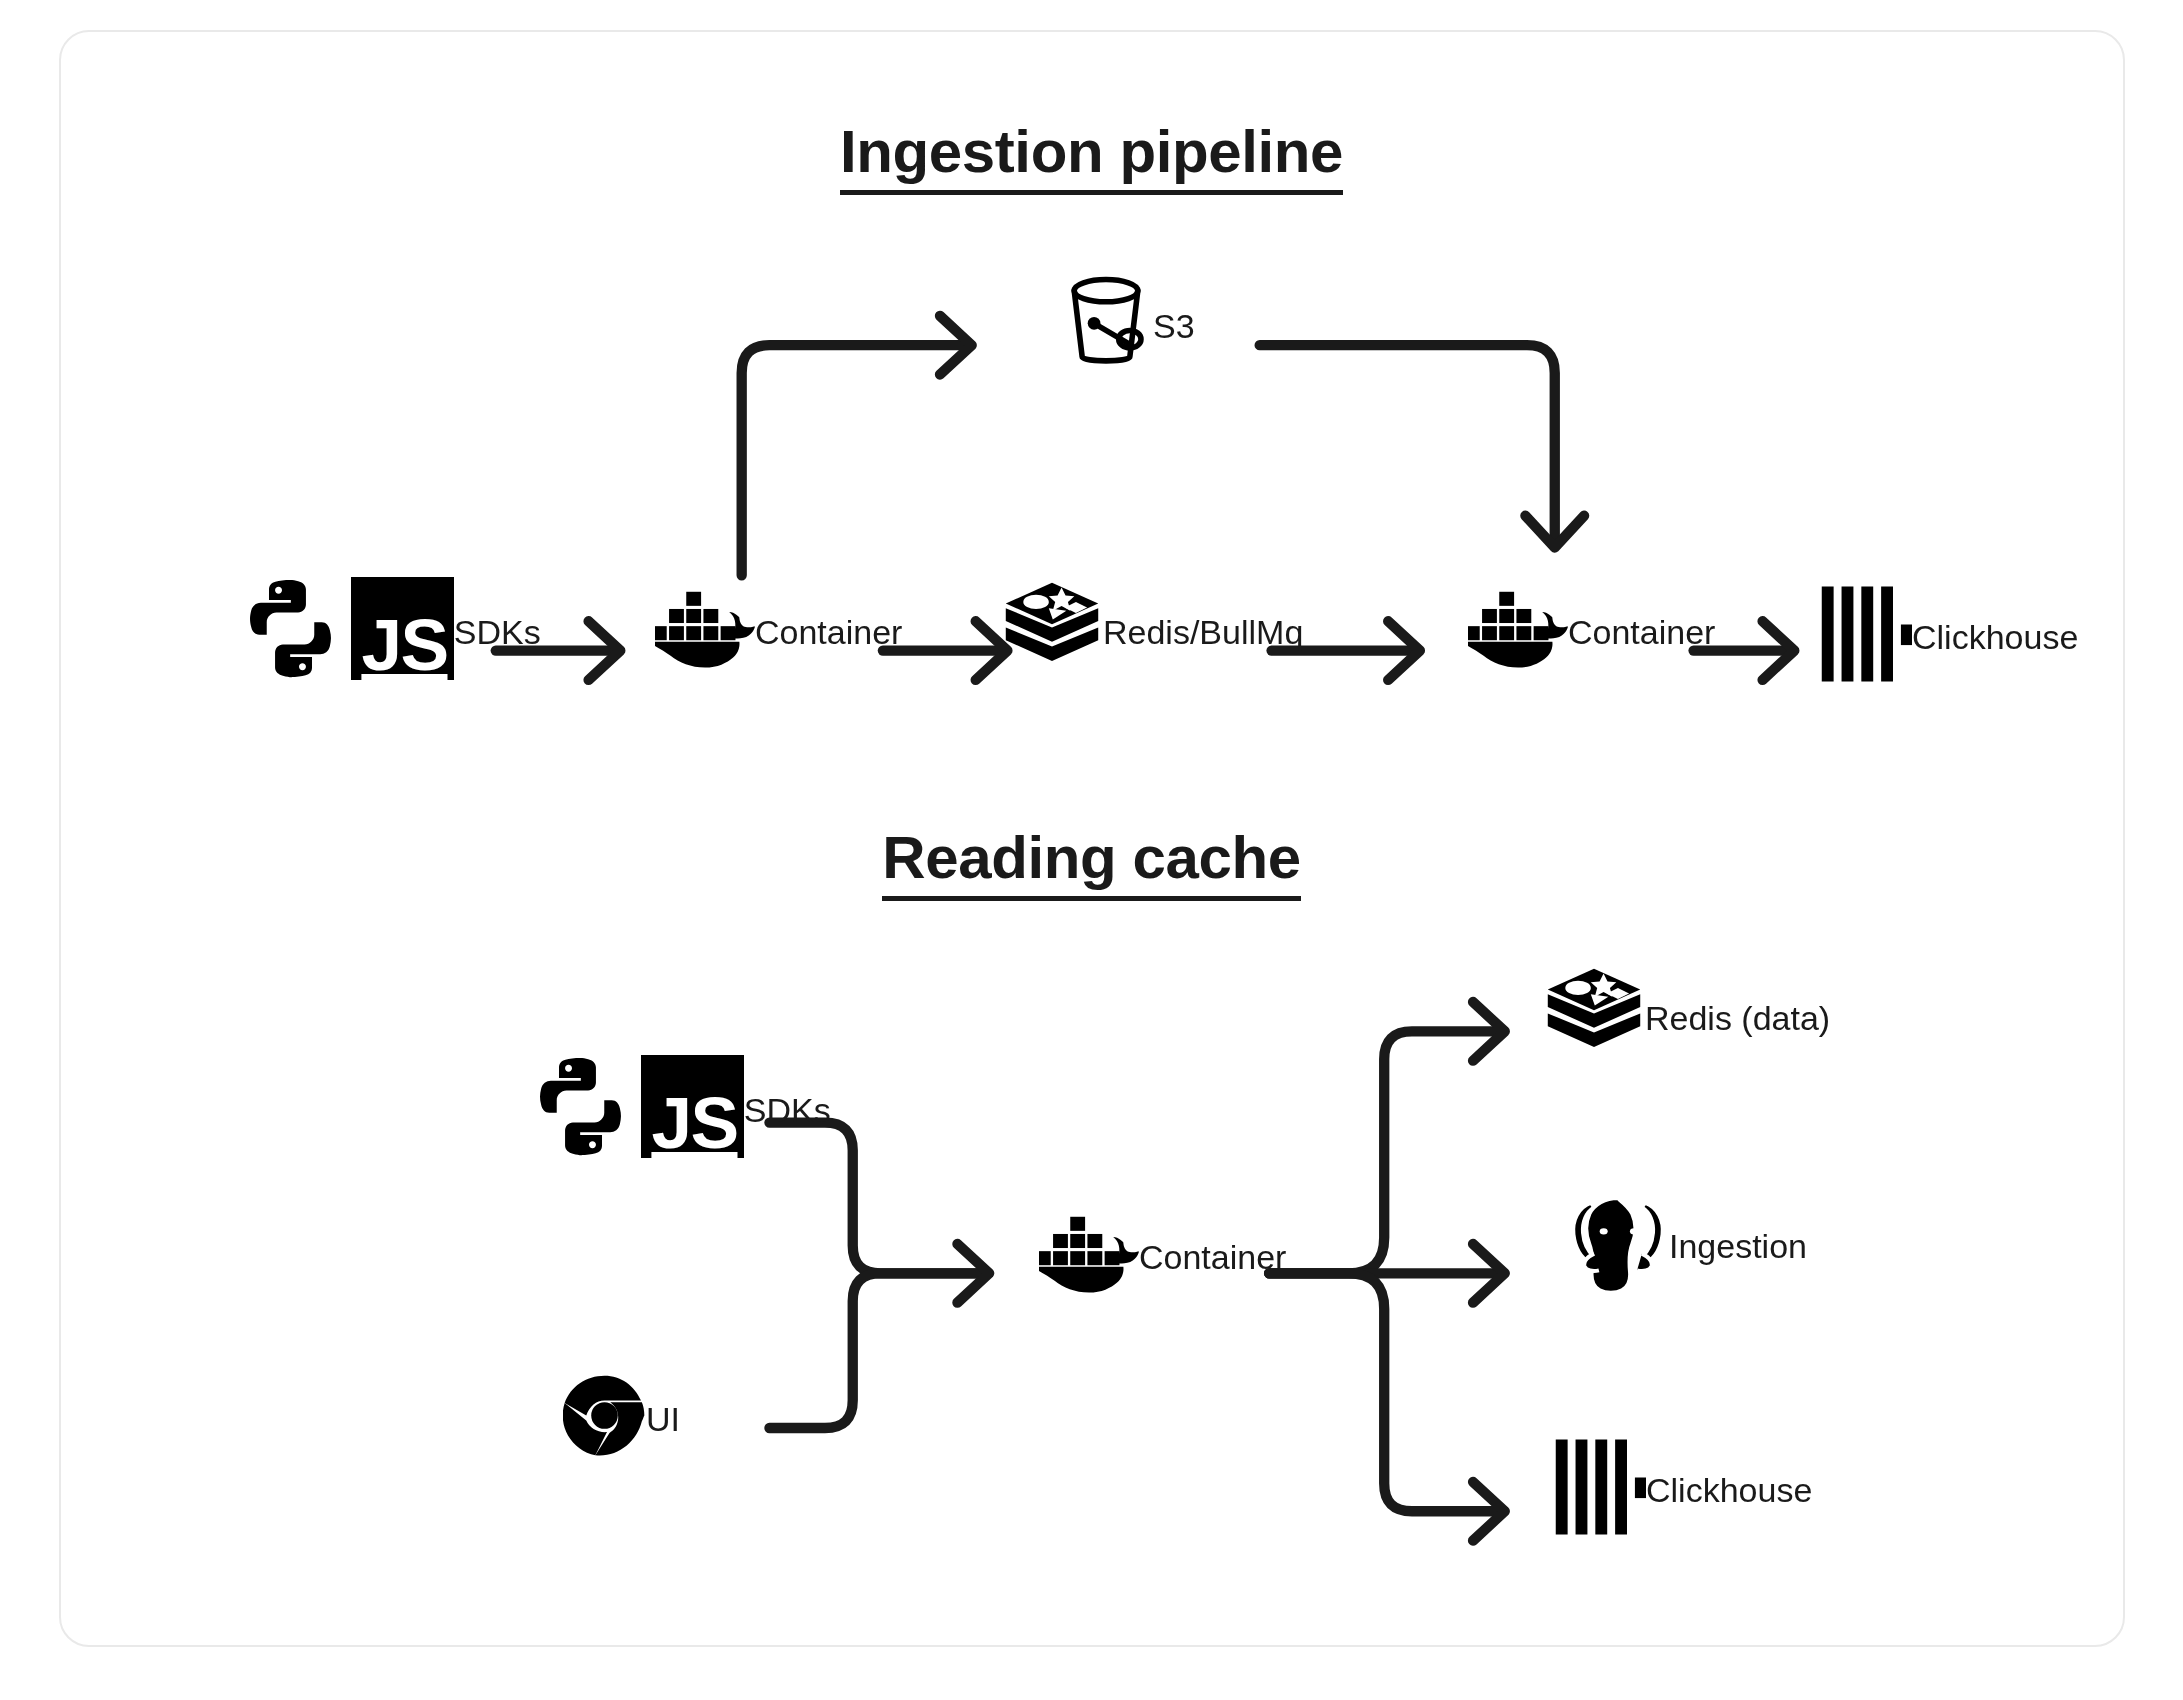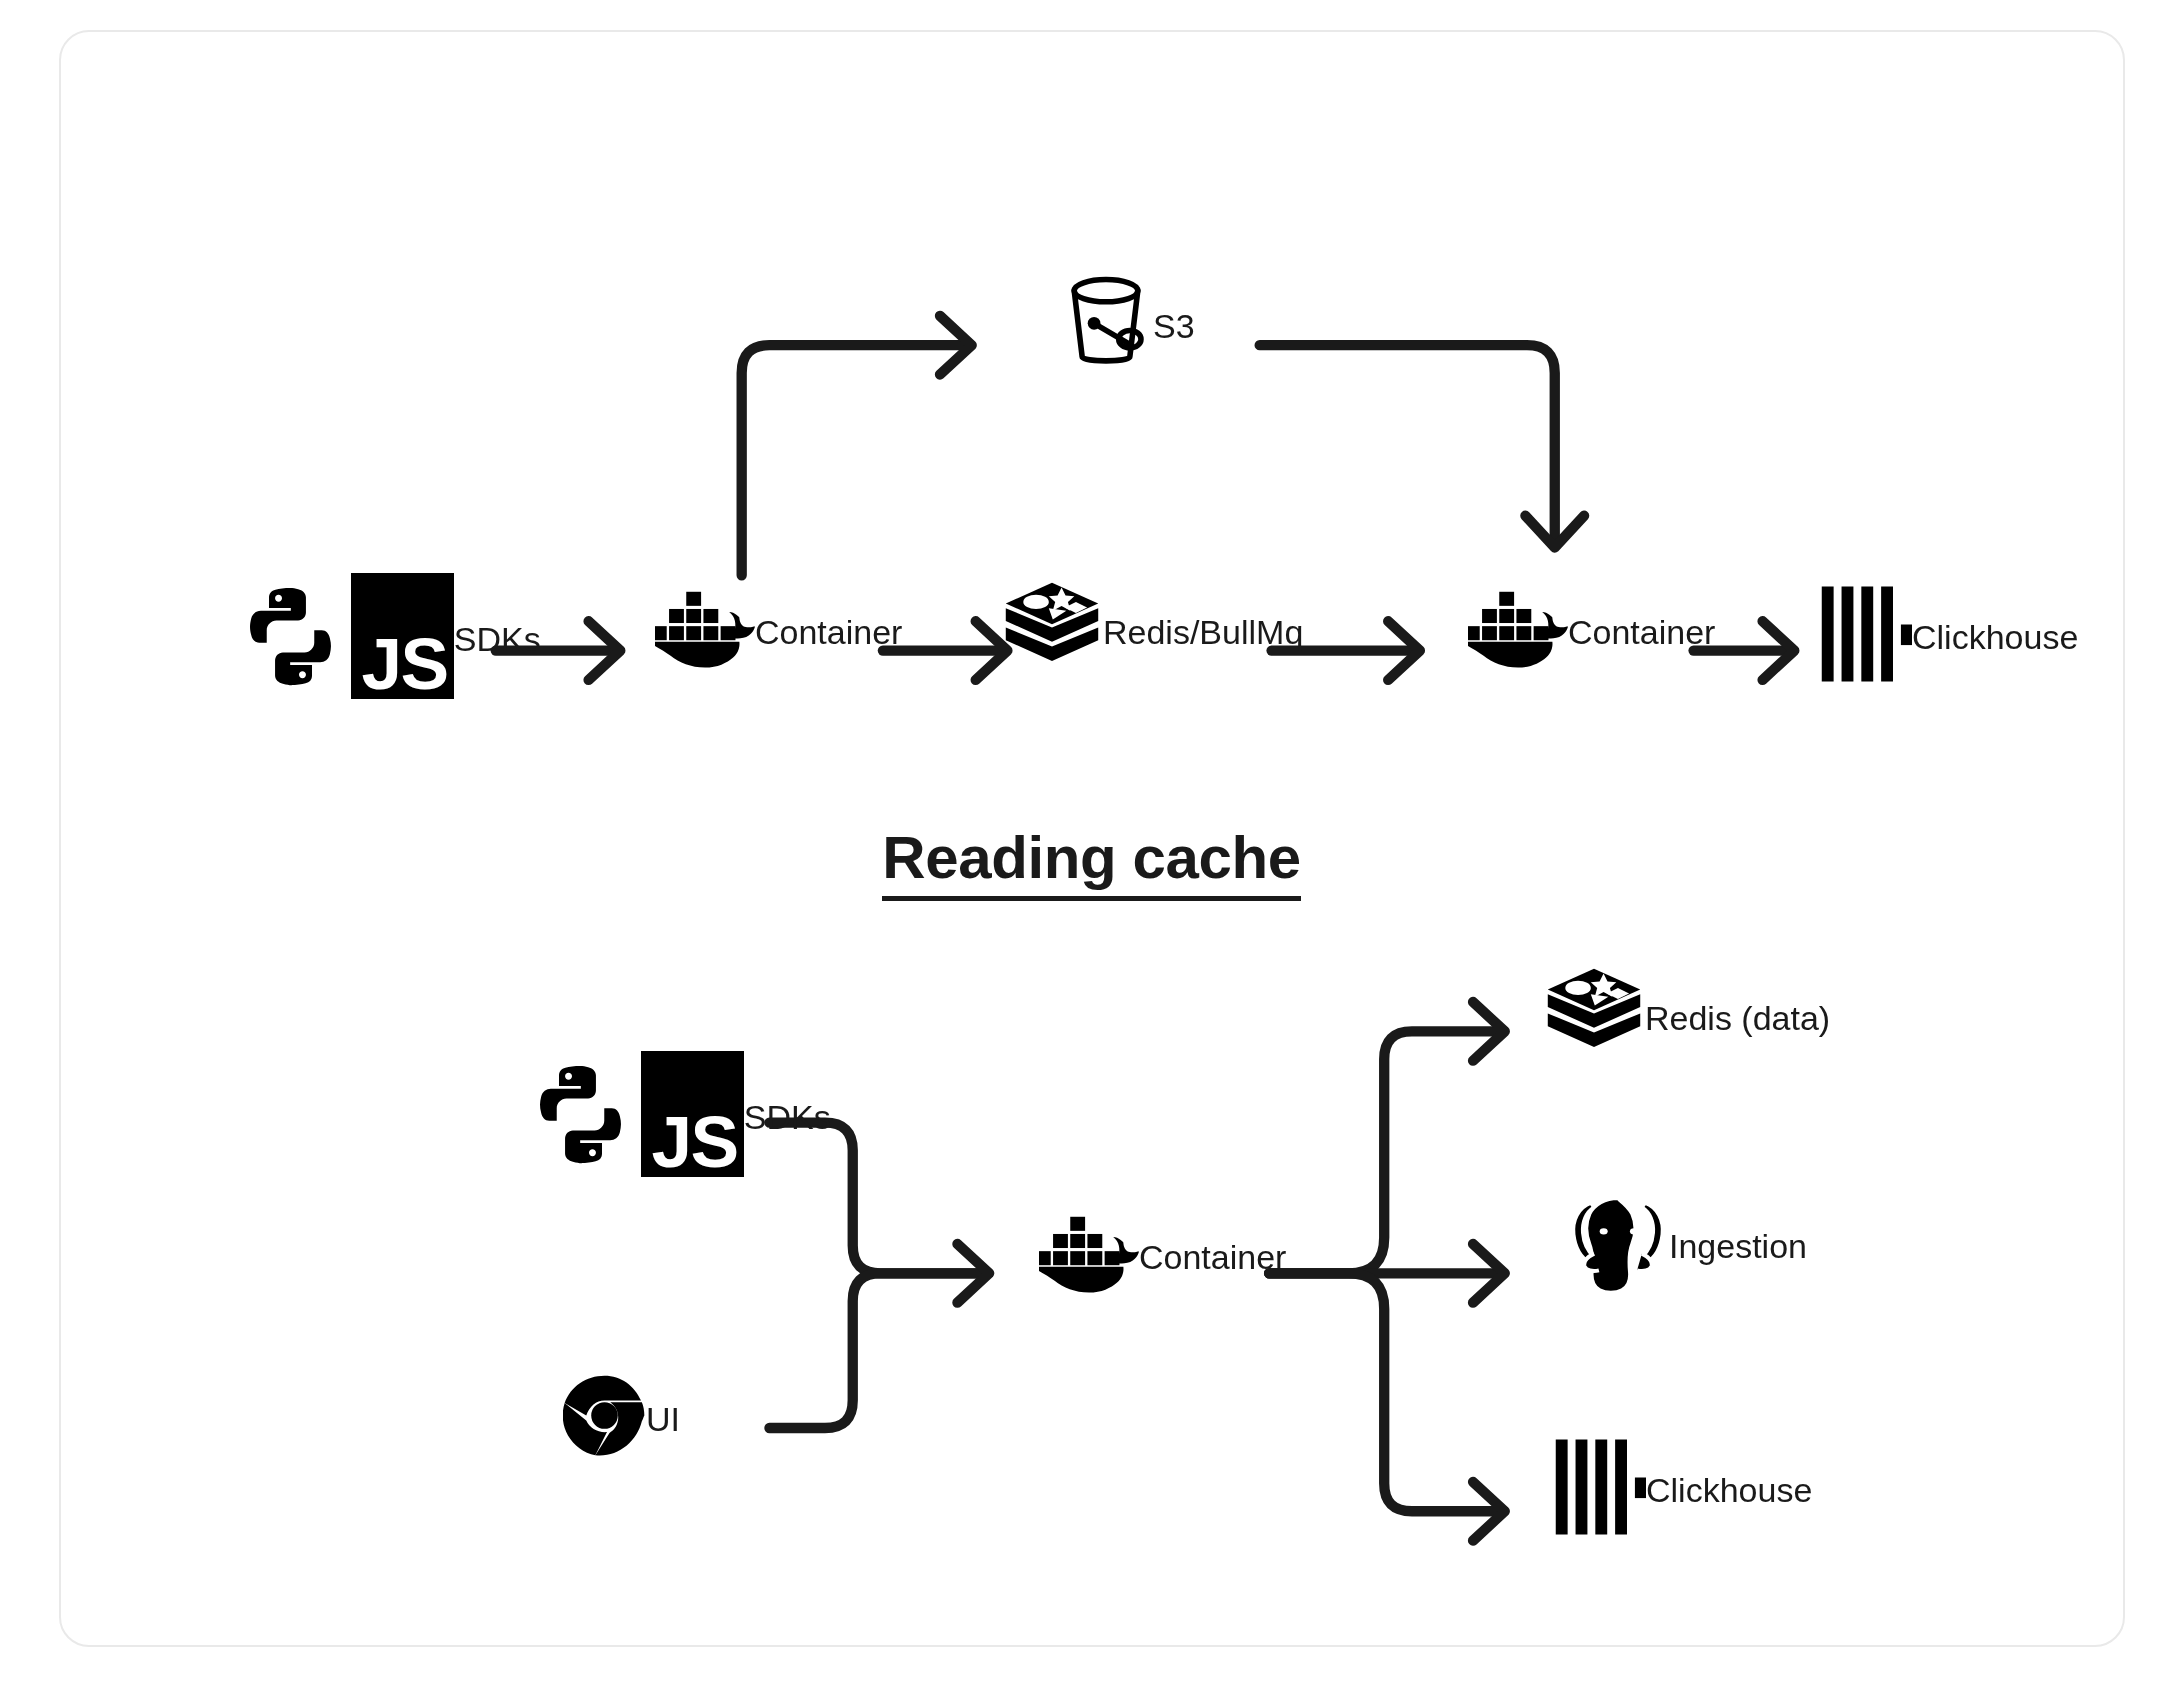--- a/index.html
+++ b/index.html
@@ -63,40 +63,44 @@
   }
   .svg-layer {
     position: absolute;
     left: 0; top: 0;
     width: 2183px;
     height: 1701px;
     pointer-events: none;
   }
   .sdk-row { display: flex; align-items: center; gap: 4.8px; }
   .js-box {
-    width: 103px; height: 126px;
+    width: 103px; height: 103px;
     background: #000000;
     color: #ffffff;
     display: flex;
     align-items: flex-end;
     justify-content: flex-end;
     font-weight: bold;
     font-size: 73px;
     line-height: 0.92;
     box-sizing: border-box;
     padding: 0 6.3px 1.6px 0;
     letter-spacing: -1.6px;
+    text-decoration: underline;
   }
 </style>
 </head>
 <body>
 
 <div id="page">
   <div class="card"></div>
 
+  <div class="section-title" id="title-ingestion">
+    <span>Ingestion pipeline</span>
+  </div>
   <div class="section-title" id="title-reading">
     <span>Reading cache</span>
   </div>
 
   <svg class="svg-layer" viewBox="0 0 2752 2144">
     <defs>
       <style>
         .edge { fill:none; stroke:#1a1a1a; stroke-width:13; stroke-linecap:round; stroke-linejoin:round; }
         .head { fill:none; stroke:#1a1a1a; stroke-width:13; stroke-linecap:round; stroke-linejoin:round; }
       </style>

